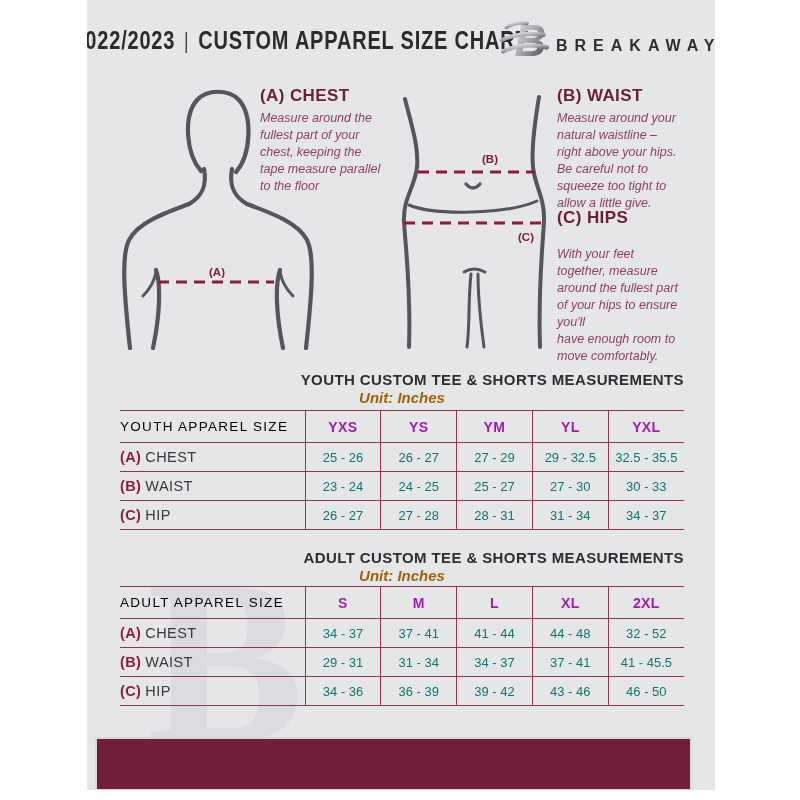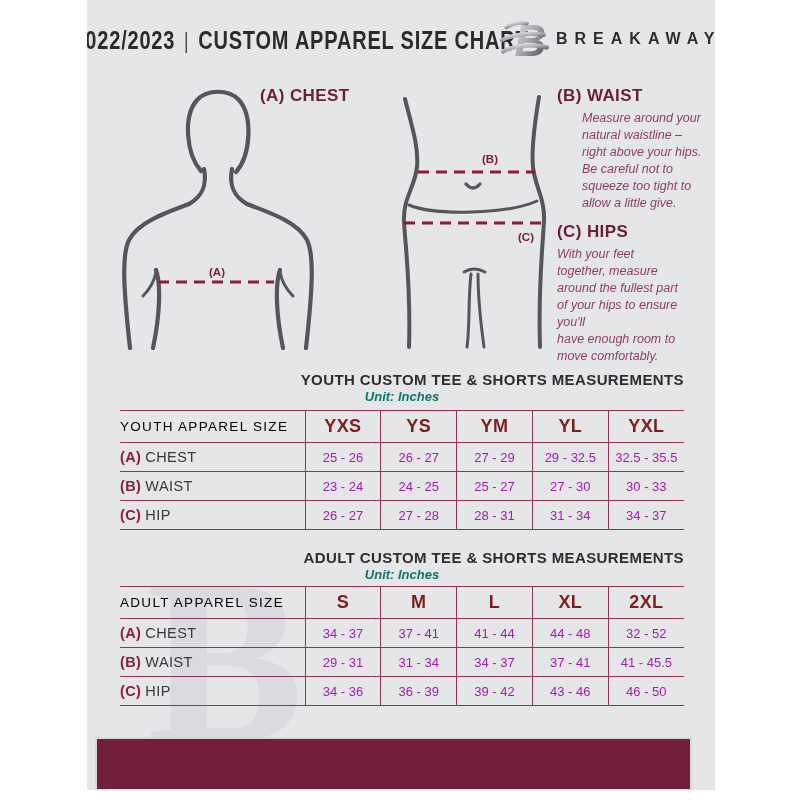--- a/index.html
+++ b/index.html
@@ -12,46 +12,46 @@
   .watermark{position:absolute;left:60px;top:545px;font-family:"Liberation Serif",serif;
     font-weight:bold;font-size:235px;line-height:1;color:#dadbde;user-select:none;}
 
   
   .doc-title{position:absolute;left:18px;top:26px;width:392px;display:flex;justify-content:center;
     align-items:baseline;gap:11px;transform:scaleX(0.8);transform-origin:50% 0;white-space:nowrap;
     font-weight:bold;font-size:25px;letter-spacing:1px;color:#2b2b2d;}
   .doc-title .sep{font-weight:normal;font-size:22px;color:#4a4a4c;position:relative;top:-1px;}
   .brand-wrap{position:absolute;left:413px;top:13px;display:flex;align-items:center;}
   .brand-logo{width:50px;height:50px;}
-  .brand-name{font-weight:bold;font-size:16px;letter-spacing:7px;color:#2e2e30;margin-left:6px;position:relative;top:1px;}
+  .brand-name{font-weight:bold;font-size:16px;letter-spacing:7px;color:#2e2e30;margin-left:6px;position:relative;top:8px;}
 
   
   .guide-h{font-weight:bold;font-size:17px;letter-spacing:0.4px;color:#6d1c39;}
   .guide-p{font-style:italic;font-size:12.5px;line-height:17px;color:#8e3f60;white-space:pre-line;}
 
   
   .tbl-title{position:absolute;left:33px;width:564px;text-align:right;font-weight:bold;
     font-size:15px;letter-spacing:0.4px;color:#2e2e30;}
   .tbl-unit{position:absolute;left:33px;width:564px;text-align:center;font-weight:bold;
-    font-style:italic;font-size:13px;color:#0f766e;}
+    font-style:italic;font-size:15px;color:#a16207;}
 
   
   table.size-table{position:absolute;left:33px;width:564px;border-collapse:collapse;table-layout:fixed;}
   table.size-table col.c0{width:185px;}
   table.size-table th,table.size-table td{padding:0;background:transparent;border-top:1.5px solid #96314f;}
   table.size-table tr.head th{height:31px;}
   table.size-table tr.datarow td{height:28px;}
   table.size-table tr:last-child td{border-bottom:1.5px solid #96314f;margin-left:40px;}
   table.size-table th:nth-child(n+2),table.size-table td:nth-child(n+2){border-left:1.5px solid #96314f;}
   th.lblhead{text-align:left;padding-left:13px;font-weight:normal;font-size:13.5px;
     letter-spacing:1.3px;color:#000000;}
-  th.sizehead{text-align:center;font-weight:bold;font-size:18px;color:#7f1d1d;letter-spacing:0.4px;}
+  th.sizehead{text-align:center;font-weight:bold;font-size:14px;color:#a21caf;letter-spacing:0.4px;}
   td.rowlbl{text-align:left;padding-left:19px;font-size:14.5px;color:#39393b;letter-spacing:0.4px;}
   td.rowlbl .pfx{font-weight:bold;color:#8c1d3f;margin-right:4px;}
-  td.val{text-align:center;font-size:13px;color:#a21caf;}
+  td.val{text-align:center;font-size:13px;color:#0f766e;}
 
   
   .bottom-bar{position:absolute;left:10px;top:739px;width:593px;height:50px;background:#731f3b;
     outline:2px solid #d8d9db;}
 
   svg text{font-family:"Liberation Sans",sans-serif;}
 </style>
 </head>
 <body>
 
@@ -110,30 +110,35 @@
         <path d="M 81,179 C 78,205 80,230 77,252" stroke-width="3"></path>
         <path d="M 88,179 C 88,205 91,230 94,252" stroke-width="3"></path>
       </g>
       <path d="M 28,77 H 145" stroke="#8b1d39" stroke-width="3.2" stroke-dasharray="11 7" fill="none"></path>
       <path d="M 14,128 H 158" stroke="#8b1d39" stroke-width="3.2" stroke-dasharray="11 7" fill="none"></path>
       <text x="100" y="68" text-anchor="middle" font-size="11.5" font-weight="bold" fill="#7c1b3a">(B)</text>
       <text x="136" y="146" text-anchor="middle" font-size="11.5" font-weight="bold" fill="#7c1b3a">(C)</text>
     </svg>
 
     <div class="abs guide-h" style="left:173px;top:86px;">(A) CHEST</div>
+    <div class="abs guide-p" style="left:173px;top:110px;width:170px;">Measure around the
+fullest part of your
+chest, keeping the
+tape measure parallel
+to the floor</div>
 
     <div class="abs guide-h" style="left:470px;top:86px;">(B) WAIST</div>
-    <div class="abs guide-p" style="left:470px;top:110px;width:175px;margin-left:25px;">Measure around your
+    <div class="abs guide-p" style="left:470px;top:110px;width:175px;">Measure around your
 natural waistline –
 right above your hips.
 Be careful not to
 squeeze too tight to
 allow a little give.</div>
 
-    <div class="abs guide-h" style="left:470px;top:222px;">(C) HIPS</div>
+    <div class="abs guide-h" style="left:470px;top:208px;">(C) HIPS</div>
     <div class="abs guide-p" style="left:470px;top:246px;width:175px;">With your feet
 together, measure
 around the fullest part
 of your hips to ensure
 you'll
 have enough room to
 move comfortably.</div>
 
     <div class="tbl-title" style="top:371px;">YOUTH CUSTOM TEE &amp; SHORTS MEASUREMENTS</div>
     <div class="tbl-unit" style="top:389px;">Unit: Inches</div>

